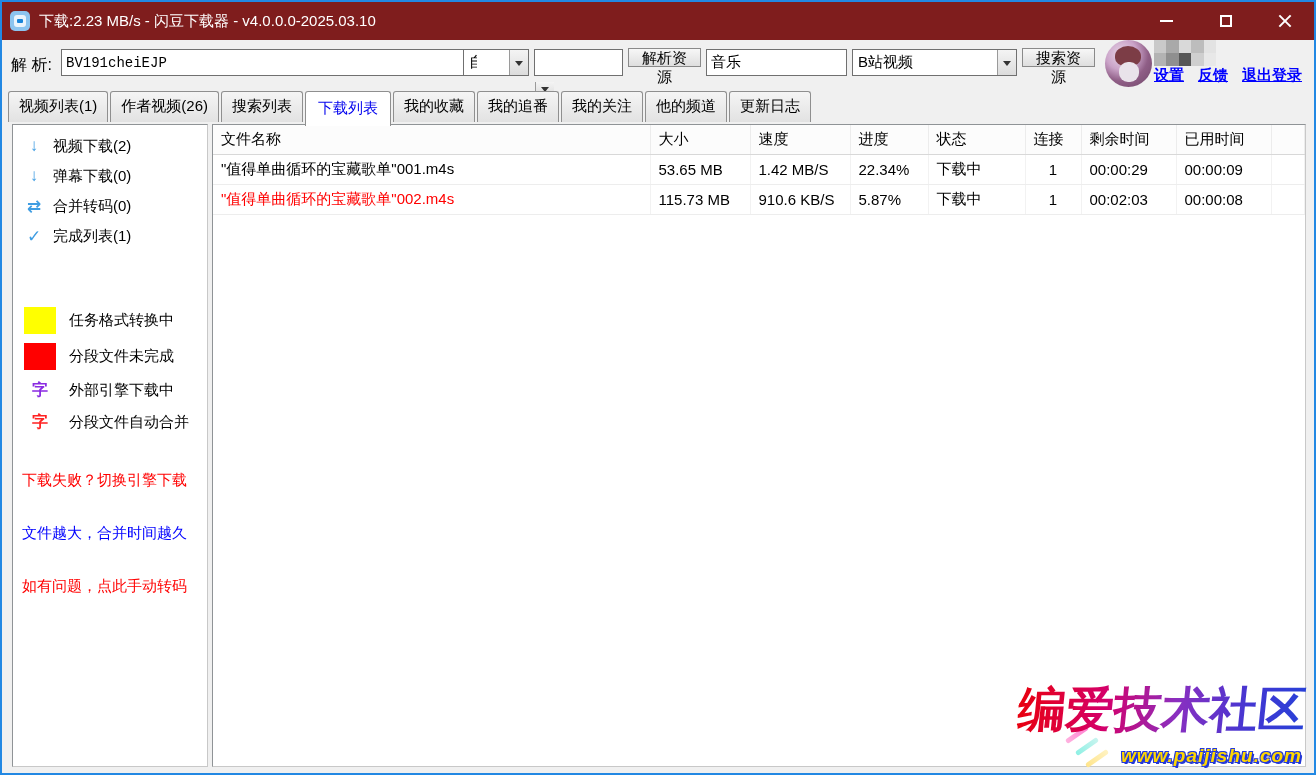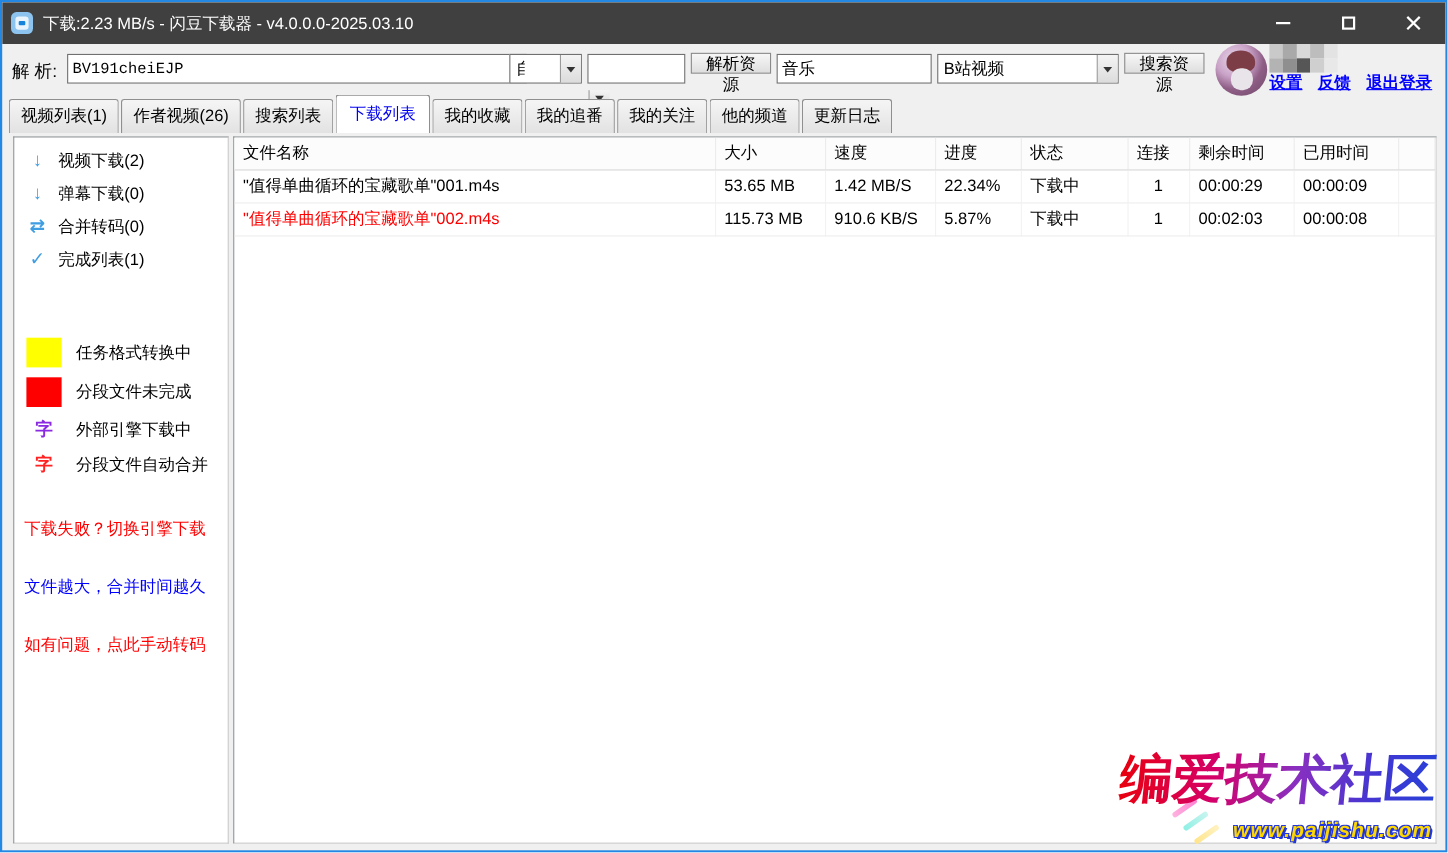--- a/index.html
+++ b/index.html
@@ -63,21 +63,21 @@
   .mosaic span:nth-child(1){background:#c9c9c9}.mosaic span:nth-child(2){background:#a9a9a9}
   .mosaic span:nth-child(3){background:#d9d9d9}.mosaic span:nth-child(4){background:#bdbdbd}
   .mosaic span:nth-child(5){background:#e3e3e3}.mosaic span:nth-child(6){background:#b3b3b3}
   .mosaic span:nth-child(7){background:#8f8f8f}.mosaic span:nth-child(8){background:#565656}
   .mosaic span:nth-child(9){background:#cfcfcf}.mosaic span:nth-child(10){background:#e8e8e8}
   .user-links { position:absolute; left:1152px; top:64px; display:flex; gap:14px; }
   .user-links a { font-size:15px; font-weight:bold; color:#0000ff; text-decoration:underline;
             white-space:nowrap; cursor:pointer; }
 
   
-  .tabbar { position:absolute; left:6px; top:89px; display:flex; align-items:flex-end; height:30px; }
+  .tabbar { position:absolute; left:6px; top:89px; display:flex; align-items:flex-start; height:30px; }
   .tab { border:1px solid #8f8f8f; border-bottom:none; border-radius:3px 3px 0 0;
          background:linear-gradient(#f5f5f5,#e2e2e2); padding:5px 10px 6px; font-size:15px;
          margin-right:2px; color:#000; cursor:default; white-space:nowrap; }
   .tab.active { background:#fff; color:#0000ee; padding:7px 12px 8px; position:relative; z-index:2; }
 
   
   .sidebar-panel { position:absolute; left:10px; top:122px; width:196px; height:643px;
          background:#fff; border:1px solid #8f9396; border-right-color:#c8c8c8; border-bottom-color:#c8c8c8;
          overflow:hidden; }
   .table-panel { position:absolute; left:210px; top:122px; width:1094px; height:643px;
@@ -121,21 +121,21 @@
   .streak { position:absolute; width:26px; height:5px; border-radius:3px; transform:rotate(-35deg); }
   .streak1 { left:78px; bottom:30px; background:linear-gradient(90deg,#ffb3e0,#ff7fd0); }
   .streak2 { left:88px; bottom:18px; background:linear-gradient(90deg,#8ef0e4,#c9f4ef); }
   .streak3 { left:98px; bottom:6px;  background:linear-gradient(90deg,#ffe48a,#fff3c4); }
 </style>
 </head>
 <body>
 
 <div class="window">
 
-  <div class="titlebar" style="background-color: #404040;">
+  <div class="titlebar" style="background-color: #7f1d1d;">
     <div class="app-icon"></div>
     <div class="title-text">下载:2.23 MB/s - 闪豆下载器 - v4.0.0.0-2025.03.10</div>
     <div class="win-controls">
       <div class="win-btn">
         <span class="glyph-min"></span>
         </div>
       <div class="win-btn">
         <span class="glyph-max"></span>
         </div>
       <div class="win-btn">

